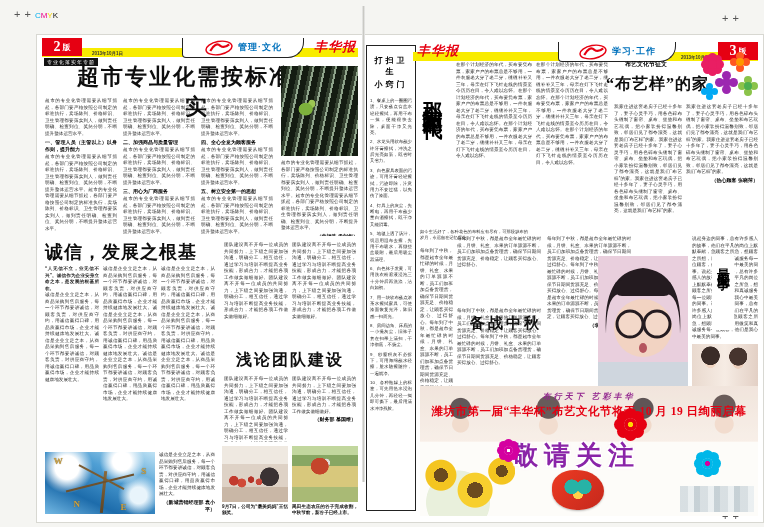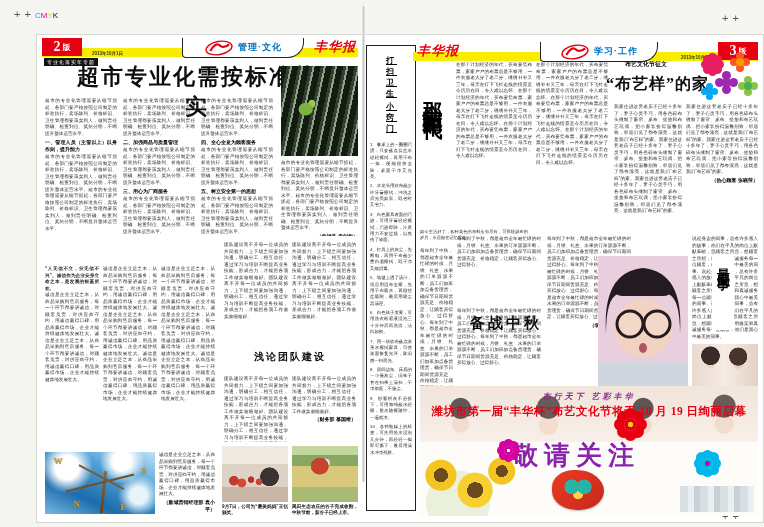--- a/index.html
+++ b/index.html
@@ -29,21 +29,21 @@
   .headline{font-family:"Liberation Serif",serif;font-weight:bold;color:#0d0d0d;}
   .col{font-size:4.6px;line-height:1.42;text-align:justify;color:#262626;overflow:hidden;word-break:break-all;}
   .sh{font-size:5px;font-weight:bold;margin:2px 0 1px;color:#000;}
   .byline{font-size:5px;font-weight:bold;text-align:right;margin-top:1px;color:#000;}
   .lead{font-weight:bold;}
   .vtitle{writing-mode:vertical-rl;font-family:"Liberation Serif",serif;font-weight:bold;color:#000;}
   .caption{font-size:4.6px;font-weight:bold;line-height:1.4;color:#111;text-align:justify;}
   .photo{overflow:hidden;}
   
   #tipsbox{border:1px solid #222;background:#fff;padding:3px 3px;}
-  .tips-title{font-size:8px;font-weight:bold;text-align:center;letter-spacing:3px;margin:6px 16px 2px;text-decoration:underline;}
+  .tips-title{font-size:8px;font-weight:bold;text-align:center;letter-spacing:3px;margin:6px 4px 2px;}
   .tip-item{font-size:4.4px;line-height:1.45;text-align:justify;word-break:break-all;color:#262626;margin-bottom:3px;}
   
   #mantis{background:
     radial-gradient(ellipse at 32% 48%, #7db23c 0 9%, rgba(0,0,0,0) 10%),
     radial-gradient(ellipse at 40% 42%, #9cc653 0 5%, rgba(0,0,0,0) 6%),
     repeating-linear-gradient(102deg,#141c12 0 6px,#33402f 6px 9px,#8ea38a 9px 11px);}
   #vane{background:
     radial-gradient(circle at 20% 25%, #ffffff 0 12%, rgba(255,255,255,0) 26%),
     radial-gradient(circle at 70% 15%, #ffffff 0 10%, rgba(255,255,255,0) 24%),
     radial-gradient(circle at 85% 70%, #e8f4fb 0 8%, rgba(255,255,255,0) 20%),
@@ -158,20 +158,21 @@
     <div class="sh">四、全心全意为顾客服务</div>
     <div>超市的专业化管理需要从细节抓起，各部门要严格按照公司制定的标准执行，卖场陈列、价格标识、卫生管理都要落实到人，做到责任明确、检查到位、奖惩分明，不断提升整体运营水平。</div>
     <div class="sh">五、树立安全第一的思想</div>
     <div>超市的专业化管理需要从细节抓起，各部门要严格按照公司制定的标准执行，卖场陈列、价格标识、卫生管理都要落实到人，做到责任明确、检查到位、奖惩分明，不断提升整体运营水平。</div>
   </div>
   <div class="abs col" style="left:281px;top:160px;width:77px;height:76px;">
     <div>超市的专业化管理需要从细节抓起，各部门要严格按照公司制定的标准执行，卖场陈列、价格标识、卫生管理都要落实到人，做到责任明确、检查到位、奖惩分明，不断提升整体运营水平。超市的专业化管理需要从细节抓起，各部门要严格按照公司制定的标准执行，卖场陈列、价格标识、卫生管理都要落实到人，做到责任明确、检查到位、奖惩分明，不断提升整体运营水平。</div>
     <div class="byline">（李福浩 孟刘华）</div>
   </div>
 
+  <div class="abs headline" style="left:45px;top:240px;width:175px;font-size:18px;letter-spacing:1px;">诚信，发展之根基</div>
   <div class="abs col" style="left:45px;top:266px;width:54px;height:182px;">
     <div class="lead">“人无信不立，业无信不兴”。诚信作为企业安身立命之本，是发展的根基所在。</div>
     <div>诚信是企业立足之本，从商品采购到售后服务，每一个环节都要讲诚信，对顾客负责，对供应商守约，用诚信赢得口碑，用品质赢得市场，企业才能持续健康地发展壮大。诚信是企业立足之本，从商品采购到售后服务，每一个环节都要讲诚信，对顾客负责，对供应商守约，用诚信赢得口碑，用品质赢得市场，企业才能持续健康地发展壮大。</div>
   </div>
   <div class="abs col" style="left:103px;top:266px;width:54px;height:182px;">
     <div>诚信是企业立足之本，从商品采购到售后服务，每一个环节都要讲诚信，对顾客负责，对供应商守约，用诚信赢得口碑，用品质赢得市场，企业才能持续健康地发展壮大。诚信是企业立足之本，从商品采购到售后服务，每一个环节都要讲诚信，对顾客负责，对供应商守约，用诚信赢得口碑，用品质赢得市场，企业才能持续健康地发展壮大。诚信是企业立足之本，从商品采购到售后服务，每一个环节都要讲诚信，对顾客负责，对供应商守约，用诚信赢得口碑，用品质赢得市场，企业才能持续健康地发展壮大。</div>
   </div>
   <div class="abs col" style="left:161px;top:266px;width:54px;height:182px;">
     <div>诚信是企业立足之本，从商品采购到售后服务，每一个环节都要讲诚信，对顾客负责，对供应商守约，用诚信赢得口碑，用品质赢得市场，企业才能持续健康地发展壮大。诚信是企业立足之本，从商品采购到售后服务，每一个环节都要讲诚信，对顾客负责，对供应商守约，用诚信赢得口碑，用品质赢得市场，企业才能持续健康地发展壮大。诚信是企业立足之本，从商品采购到售后服务，每一个环节都要讲诚信，对顾客负责，对供应商守约，用诚信赢得口碑，用品质赢得市场，企业才能持续健康地发展壮大。</div>
   </div>
@@ -188,21 +189,21 @@
     <div>诚信是企业立足之本，从商品采购到售后服务，每一个环节都要讲诚信，对顾客负责，对供应商守约，用诚信赢得口碑，用品质赢得市场，企业才能持续健康地发展壮大。</div>
     <div class="byline">（新城营销经理部 袁小平）</div>
   </div>
 
   <div class="abs col" style="left:224px;top:242px;width:64px;height:104px;">
     <div>团队建设离不开每一位成员的共同努力，上下级之间要加强沟通，明确分工，相互信任，通过学习与培训不断提高业务技能，形成合力，才能把各项工作做实做细做好。团队建设离不开每一位成员的共同努力，上下级之间要加强沟通，明确分工，相互信任，通过学习与培训不断提高业务技能，形成合力，才能把各项工作做实做细做好。</div>
   </div>
   <div class="abs col" style="left:292px;top:242px;width:64px;height:104px;">
     <div>团队建设离不开每一位成员的共同努力，上下级之间要加强沟通，明确分工，相互信任，通过学习与培训不断提高业务技能，形成合力，才能把各项工作做实做细做好。团队建设离不开每一位成员的共同努力，上下级之间要加强沟通，明确分工，相互信任，通过学习与培训不断提高业务技能，形成合力，才能把各项工作做实做细做好。</div>
   </div>
-  <div class="abs headline" style="left:224px;top:350px;width:132px;font-size:10px;letter-spacing:2px;text-align:center;">浅论团队建设</div>
+  <div class="abs headline" style="left:224px;top:350px;width:132px;font-size:16px;letter-spacing:2px;text-align:center;">浅论团队建设</div>
   <div class="abs col" style="left:224px;top:376px;width:64px;height:66px;">
     <div>团队建设离不开每一位成员的共同努力，上下级之间要加强沟通，明确分工，相互信任，通过学习与培训不断提高业务技能，形成合力，才能把各项工作做实做细做好。团队建设离不开每一位成员的共同努力，上下级之间要加强沟通，明确分工，相互信任，通过学习与培训不断提高业务技能，形成合力，才能把各项工作做实做细做好。</div>
   </div>
   <div class="abs col" style="left:292px;top:376px;width:64px;height:66px;">
     <div>团队建设离不开每一位成员的共同努力，上下级之间要加强沟通，明确分工，相互信任，通过学习与培训不断提高业务技能，形成合力，才能把各项工作做实做细做好。</div>
     <div class="byline">（财务部 慕国维）</div>
   </div>
 
   <div class="abs photo" id="evphoto" style="left:222px;top:446px;width:66px;height:56px;"></div>
   <div class="abs caption" style="left:222px;top:504px;width:66px;">9月7日，公司为“最美妈妈”王恬颁奖。</div>
@@ -222,21 +223,21 @@
         <div class="tip-item">7、用一块软布蘸点浓茶水擦拭家具，可使漆面恢复光泽，陈旧感一扫而光。</div>
         <div class="tip-item">8、房间边角、床底的一小撮灰尘，旧袜子套在扫帚上清扫，干净彻底，不扬尘。</div>
         <div class="tip-item">9、纱窗积灰不必拆下，可用海绵蘸水轻擦，脏水随擦随拧，一遍就净。</div>
         <div class="tip-item">10、各种瓶罐上的标签，可先用热水浸泡几分钟，再轻轻一揭即可撕下，最后用清水冲净残胶。</div>
       </div>
   </div>
 
   <div class="abs hdr" style="left:413px;top:42px;width:345px;">
     <div class="ybar"></div>
     <div class="papername" style="left:4px;">丰华报</div>
-    <div class="tab" style="left:127px;width:116px;text-align:center;">
+    <div class="tab" style="left:145px;width:116px;text-align:center;">
       <svg width="30" height="16" viewBox="0 0 40 22">
         <ellipse cx="20" cy="11" rx="18" ry="9" fill="none" stroke="#e60012" stroke-width="2" transform="rotate(-10 20 11)"></ellipse>
         <path d="M8 15 Q15 2 22 8 Q27 12 34 6" stroke="#e60012" stroke-width="3" fill="none"></path>
       </svg>
       <span class="section-name">学习·工作</span>
     </div>
     <div class="hdate" style="right:46px;">2013年10月1日</div>
     <div class="pagebox" style="right:0;">
       <span class="num">3</span>
       <span class="word">版</span>

